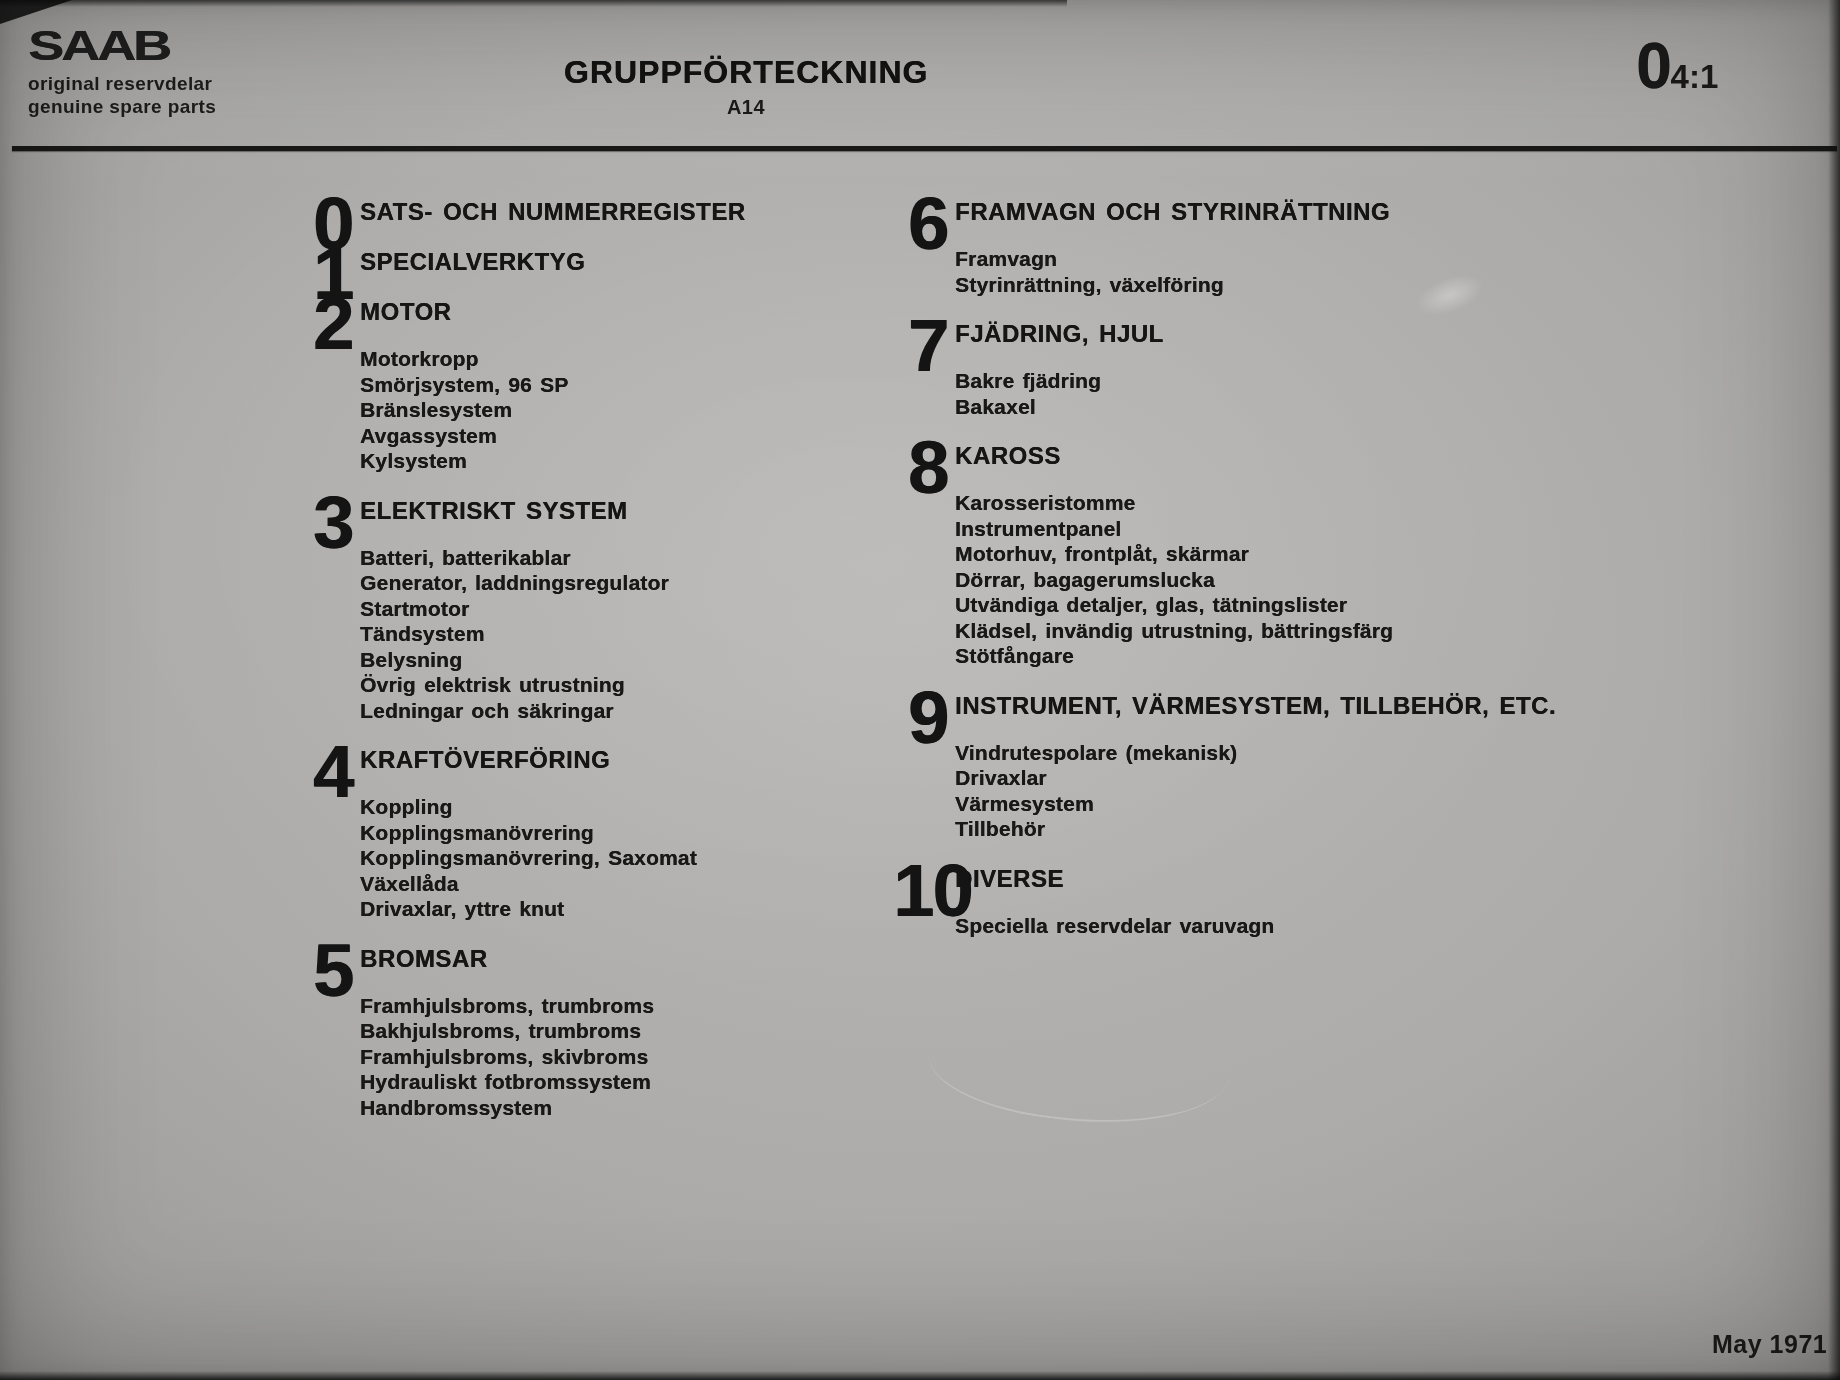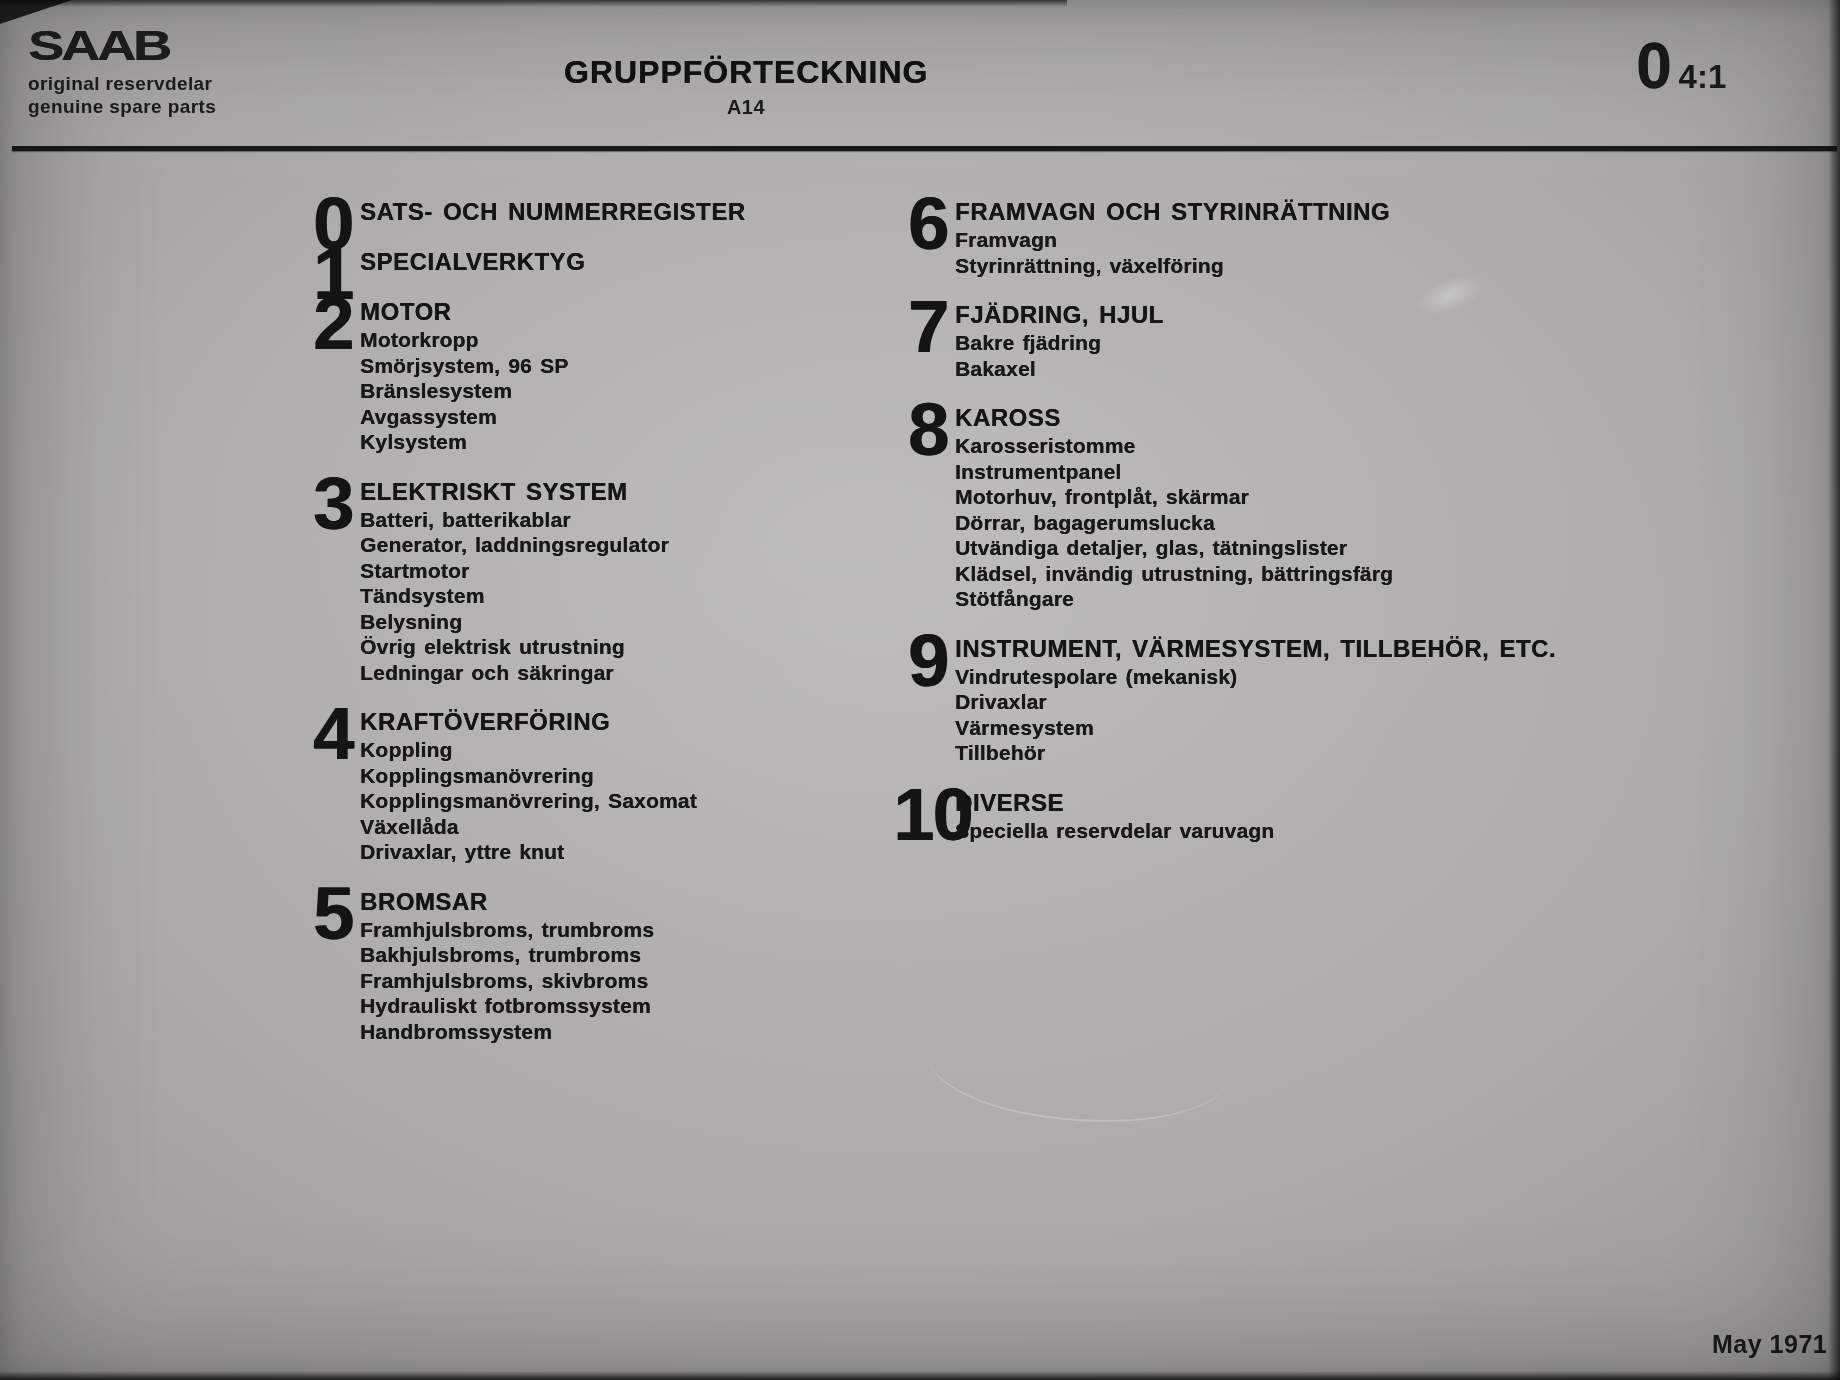--- a/index.html
+++ b/index.html
@@ -48,37 +48,37 @@
     text-shadow: .6px 0 0 currentColor;
   }
   .brand-line { font-size: 19px; line-height: 23px; letter-spacing: .4px; color: #1c1c1c; }
   .title-block { position: absolute; top: 48px; left: 746px; transform: translateX(-50%); text-align: center; }
   .page-title { margin: 4px; font-size: 32px; line-height: 40px; letter-spacing: 1px; color: #121212;
                 text-shadow: .4px 0 0 currentColor; }
   .subtitle { font-size: 20px; letter-spacing: .5px; }
   .pagenum { position: absolute; top: 34px; left: 1636px; white-space: nowrap; }
   .pn-big { font-size: 64px; line-height: 64px; letter-spacing: -1px; vertical-align: baseline;
             text-shadow: .6px 0 0 currentColor; }
-  .pn-small { font-size: 33px; margin-left: 8px; vertical-align: baseline; }
+  .pn-small { font-size: 33px; margin-left: 0; vertical-align: baseline; }
   .rule { position: absolute; top: 146px; left: 12px; right: 3px; height: 5px;
           background: #191919; box-shadow: 0 1px 1px rgba(0,0,0,.35); }
 
   
   .col { position: absolute; top: 199px; width: 700px; }
   .col-left  { left: 298px; }
   .col-right { left: 893px; }
   .group { position: relative; padding-left: 62px; margin-bottom: 24px; }
   .g-num {
     position: absolute; left: 0; top: -12px; width: 54px; text-align: right;
     font-size: 74px; line-height: 74px; letter-spacing: -2px; color: #141414;
     text-shadow: .8px 0 0 currentColor;
   }
   .g-title { font-size: 24px; line-height: 26px; letter-spacing: .5px; word-spacing: 3px;
              color: #151515; text-shadow: .3px 0 0 currentColor; white-space: nowrap; }
-  .g-items { margin: 2px 0 0 0; padding: 0; list-style: none; }
+  .g-items { margin: 21px 0 0 0; padding: 0; list-style: none; }
   .g-items:empty { display: none; margin: 0; }
   .g-item { font-size: 21px; line-height: 25.5px; letter-spacing: .2px; word-spacing: 2px;
             color: #181818; text-shadow: .25px 0 0 currentColor; white-space: nowrap; }
 
   .footer-date { position: absolute; top: 1330px; left: 1712px; font-size: 25px; letter-spacing: .5px; }
 </style>
 </head>
 <body>
 
 <div class="page">

